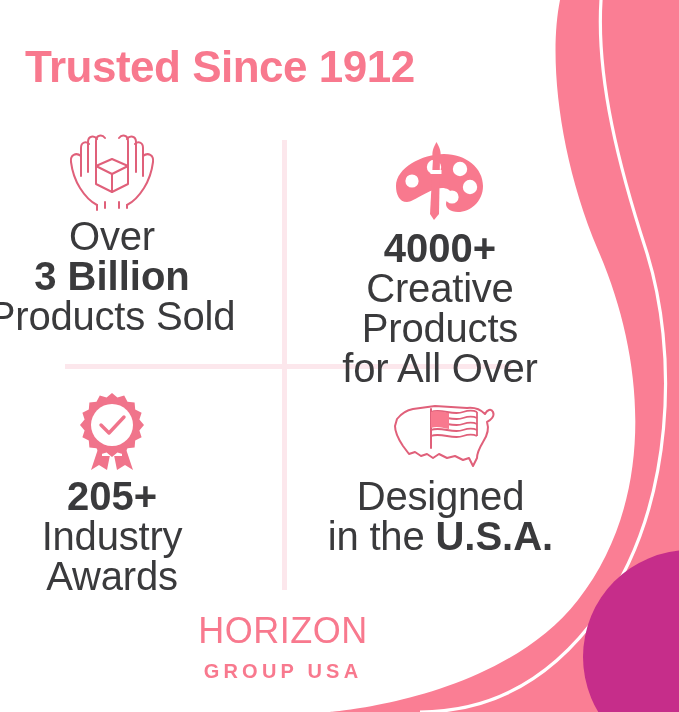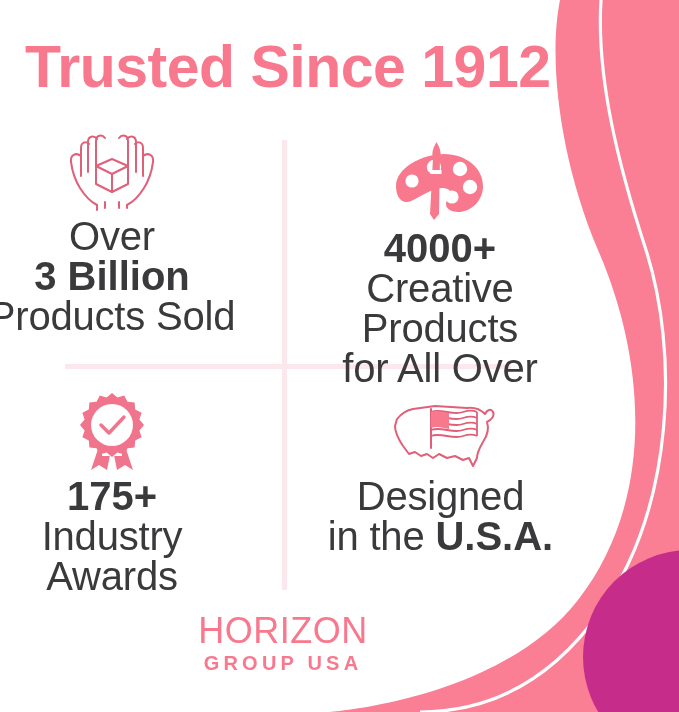--- a/index.html
+++ b/index.html
@@ -8,21 +8,21 @@
     font-family:"Liberation Sans","DejaVu Sans",sans-serif;
   }
   .stage{position:absolute;left:0;top:0;width:679px;height:712px;overflow:hidden;background:#fff;}
 
   
   .decor{position:absolute;left:0;top:0;width:679px;height:712px;pointer-events:none;}
 
   
   .title{
     position:absolute;left:25px;top:36px;width:560px;
-    font-size:59px;line-height:62px;font-weight:bold;
+    font-size:44px;line-height:62px;font-weight:bold;
     letter-spacing:-0.5px;color:#F8798E;white-space:nowrap;
   }
 
   
   .div-v{position:absolute;left:282px;top:140px;width:5px;height:450px;background:#FCE7EC;}
   .div-h{position:absolute;left:65px;top:364px;width:446px;height:5px;background:#FCE7EC;}
 
   
   .quad{position:absolute;display:flex;flex-direction:column;align-items:center;}
   .q-icon{height:86px;display:flex;align-items:flex-end;justify-content:center;}
@@ -38,21 +38,21 @@
   .q4{left:318px;top:390px;width:245px;}
 
   
   .logo{position:absolute;left:0px;top:612px;width:566px;text-align:center;}
   .logo-main{
     font-size:36px;font-weight:normal;color:#F8798E;letter-spacing:0.5px;
     line-height:38px;
   }
   .logo-sub{
     font-size:20px;font-weight:bold;color:#F8798E;letter-spacing:4.2px;
-    line-height:22px;margin-top:2px;
+    line-height:22px;margin-top:10px;
   }
 </style>
 </head>
 <body>
 
 <div class="stage">
 
   <svg class="decor" viewBox="0 0 679 712" width="679" height="712">
 
     <path fill="#FA7E94" d="M 560 0 L 679 0 L 679 712 L 330 712
@@ -148,21 +148,21 @@
         <path fill="#fff" d="M36 50 L56 50 L56 66 L36 66 Z"></path>
 
         <path fill="#F0748B" d="M46 3
           l5.4 4.6 6.8 -2.2 3.3 6.3 7.1 .7 .6 7.1 6.4 3.3 -2.2 6.8 4.6 5.4 -4.6 5.4 2.2 6.8 -6.4 3.3 -.6 7.1 -7.1 .7 -3.3 6.3 -6.8 -2.2 -5.4 4.6 -5.4 -4.6 -6.8 2.2 -3.3 -6.3 -7.1 -.7 -.6 -7.1 -6.4 -3.3 2.2 -6.8 -4.6 -5.4 4.6 -5.4 -2.2 -6.8 6.4 -3.3 .6 -7.1 7.1 -.7 3.3 -6.3 6.8 2.2 Z"></path>
         <circle cx="46" cy="35" r="21" fill="#fff"></circle>
 
         <path fill="none" stroke="#F0748B" stroke-width="3.4" stroke-linecap="round" stroke-linejoin="round" d="M35 35 L43 43 L58 27"></path>
       </svg>
     </div>
     <div class="q-text">
-      <div><b>175+</b><span> Industry</span></div>
+      <div><b>205+</b><span> Industry</span></div>
       <div>Awards</div>
     </div>
   </div>
 
   <div class="quad q4">
     <div class="q-icon">
       <svg width="120" height="80" viewBox="0 0 120 80">
 
         <path fill="none" stroke="#E0607A" stroke-width="2" stroke-linejoin="round" stroke-linecap="round" d="M16 23 C20 18 26 14 32 13 L54 10 L86 12 C94 11 100 14 104 18
                  C106 14 110 12 112 16 C114 20 110 24 106 26

